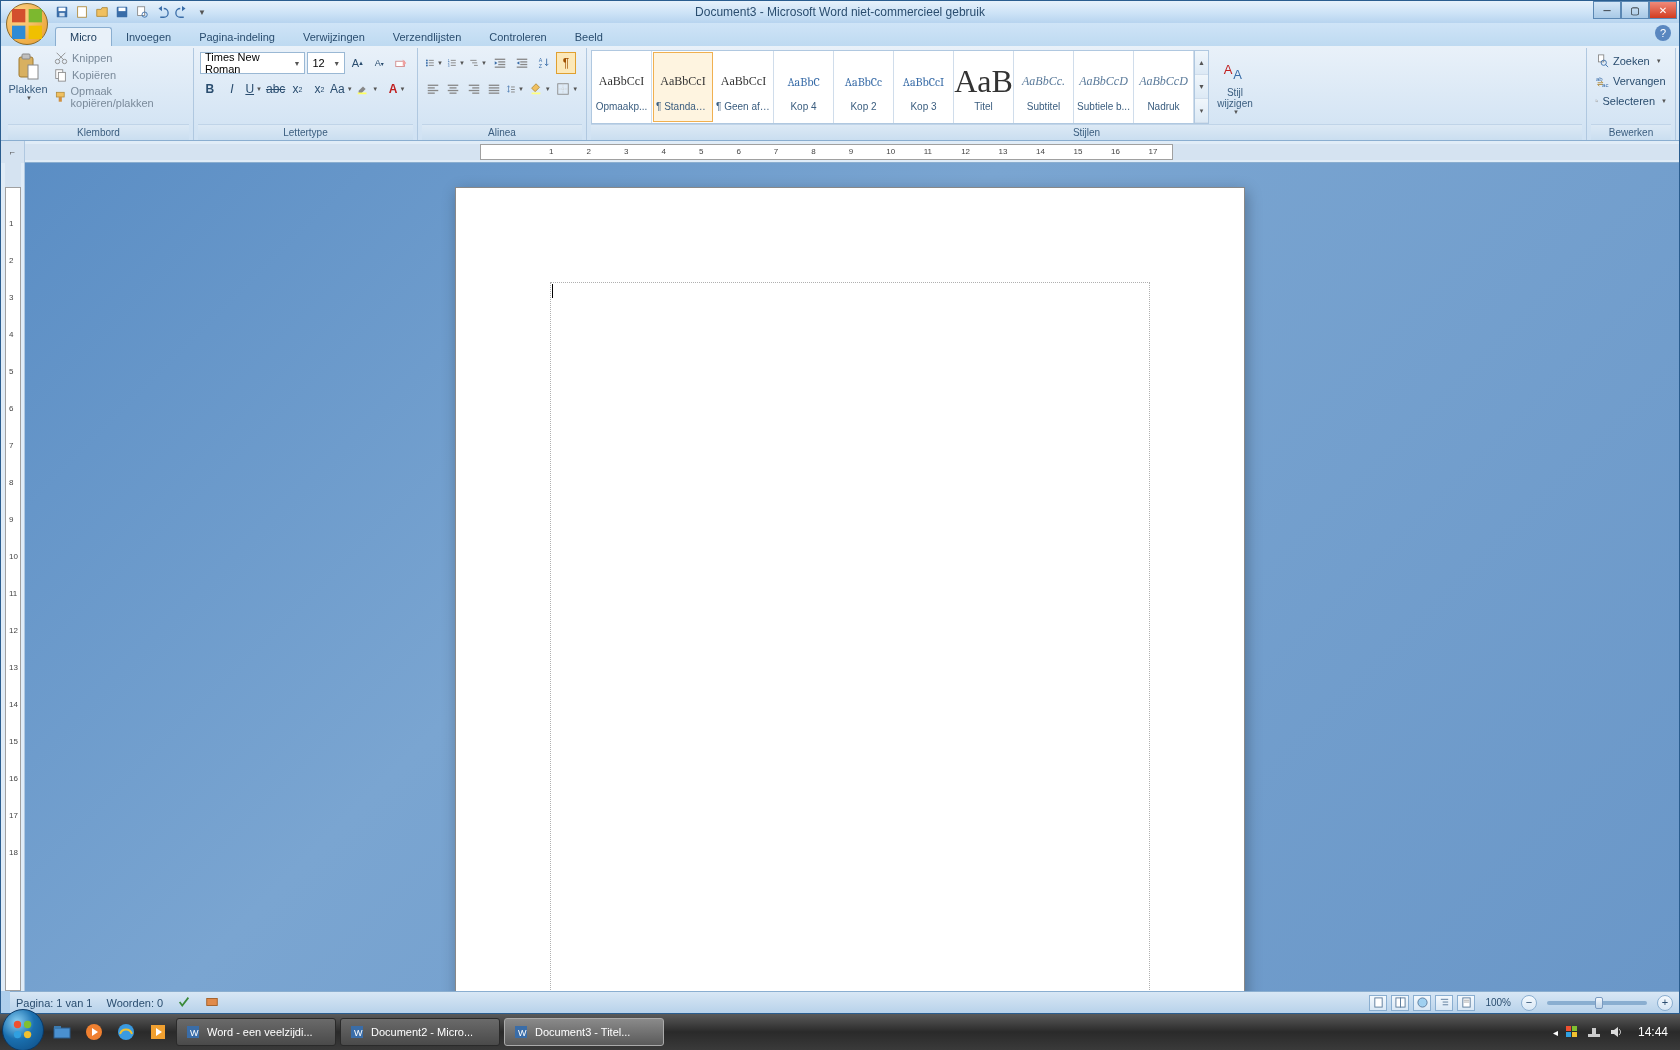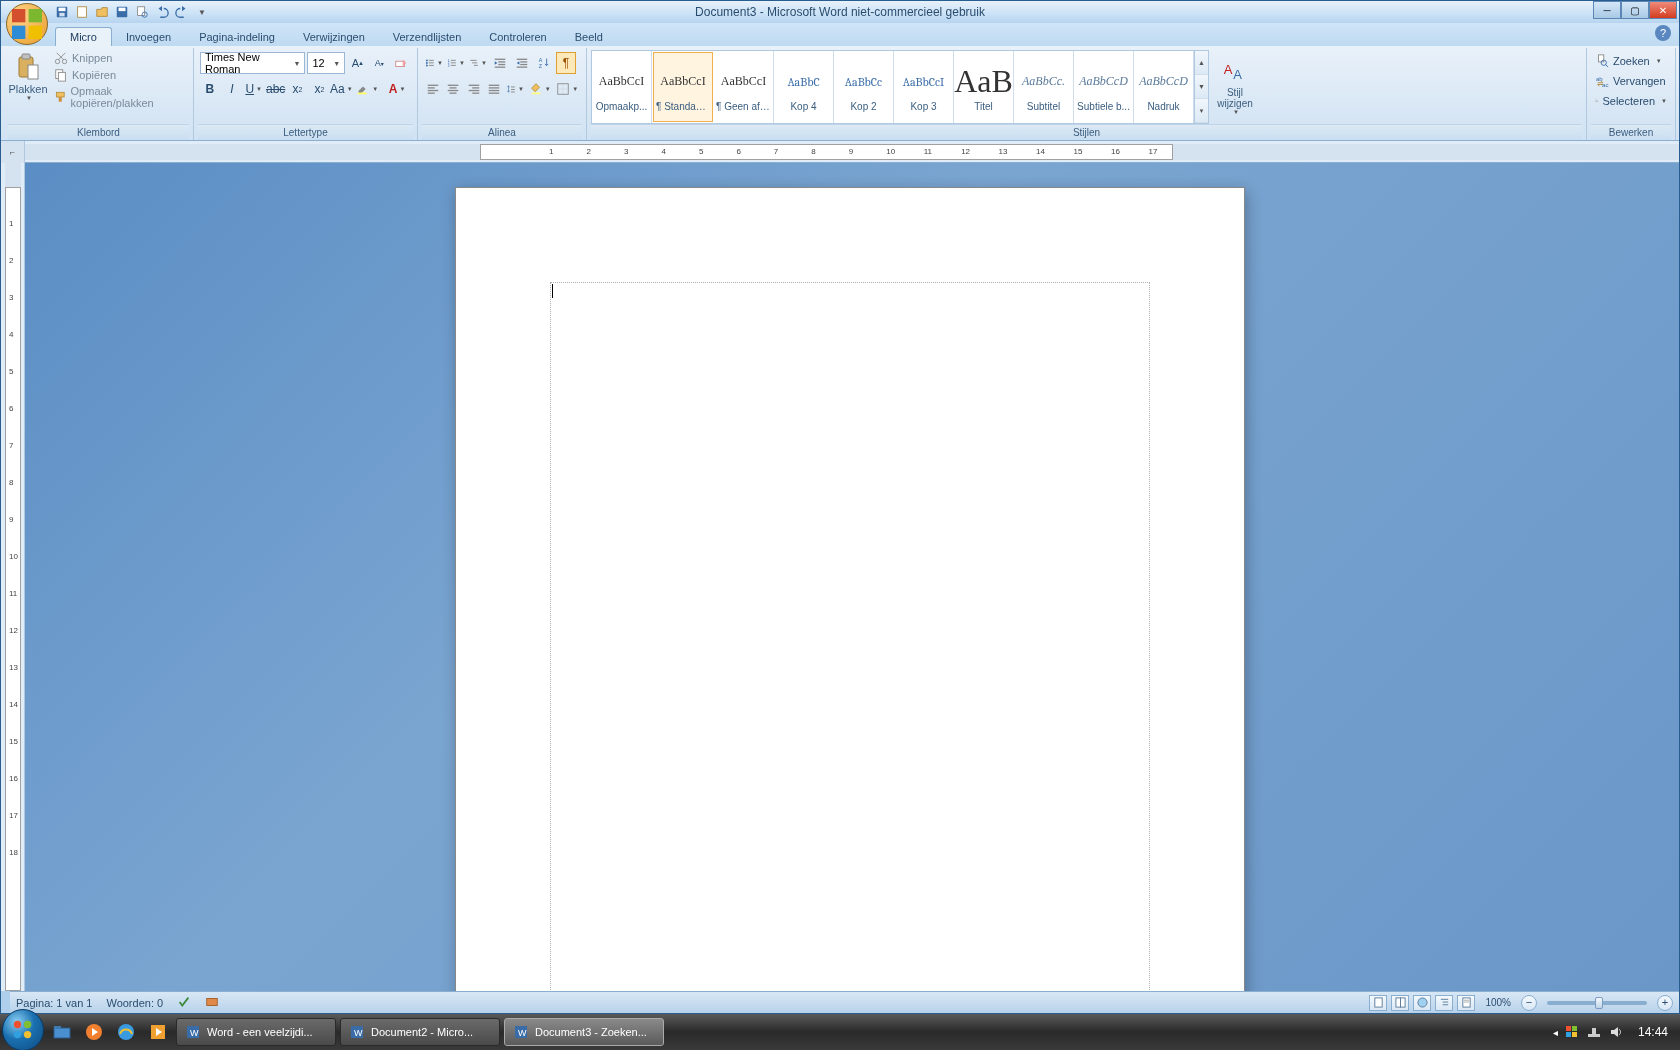--- a/index.html
+++ b/index.html
@@ -642,21 +642,21 @@
           <rect x="2" y="2" width="12" height="12" fill="#3a6da8"></rect>
           <text x="5" y="12" font-size="9" fill="#fff">W</text>
         </svg>
         <span>Document2 - Micro...</span>
       </div>
       <div class="tb-task active">
         <svg viewBox="0 0 16 16">
           <rect x="2" y="2" width="12" height="12" fill="#3a6da8"></rect>
           <text x="5" y="12" font-size="9" fill="#fff">W</text>
         </svg>
-        <span>Document3 - Zoeken...</span>
+        <span>Document3 - Titel...</span>
       </div>
     </div>
   <div class="tray">
     <span style="color:#fff;font-size:10px;cursor:pointer;">◂</span>
     <svg class="tray-icon" viewBox="0 0 16 16">
         <rect x="2" y="2" width="5" height="5" fill="#f05030"></rect>
         <rect x="8" y="2" width="5" height="5" fill="#80c030"></rect>
         <rect x="2" y="8" width="5" height="5" fill="#30a0e0"></rect>
         <rect x="8" y="8" width="5" height="5" fill="#f0c030"></rect>
       </svg>

